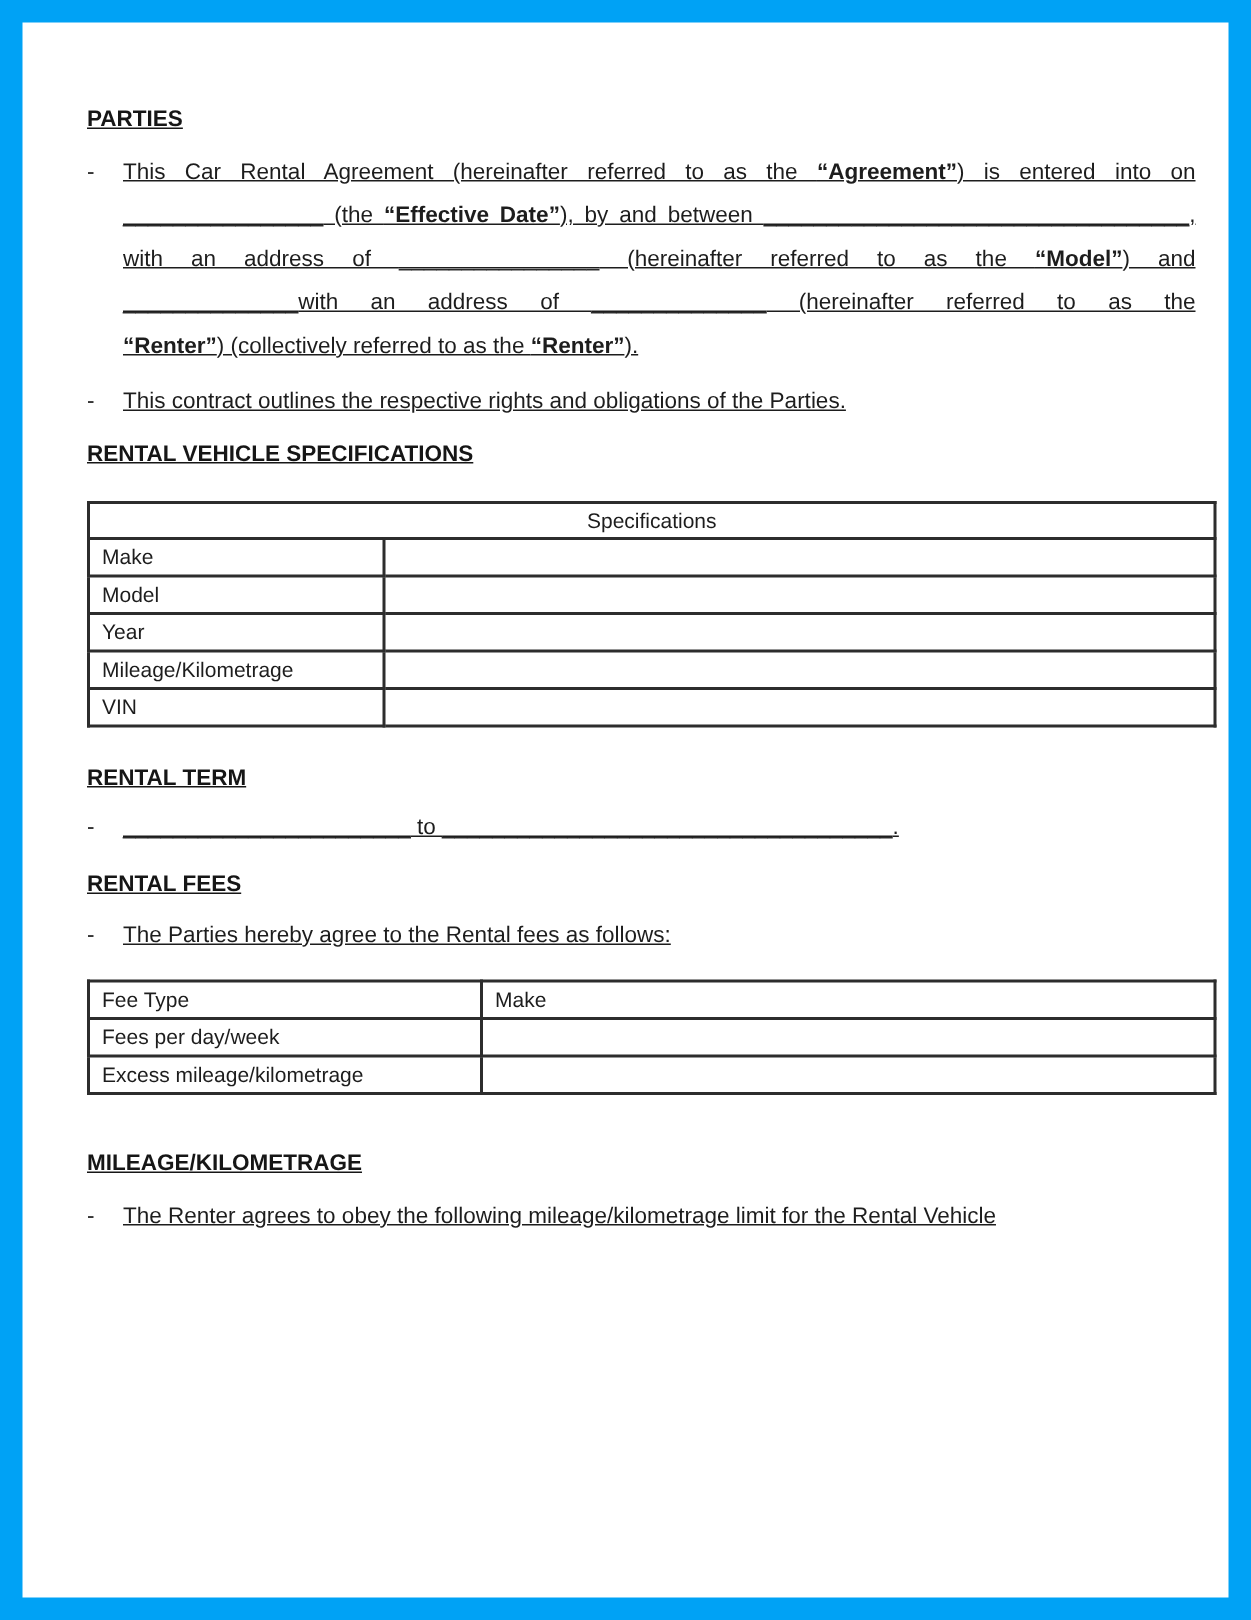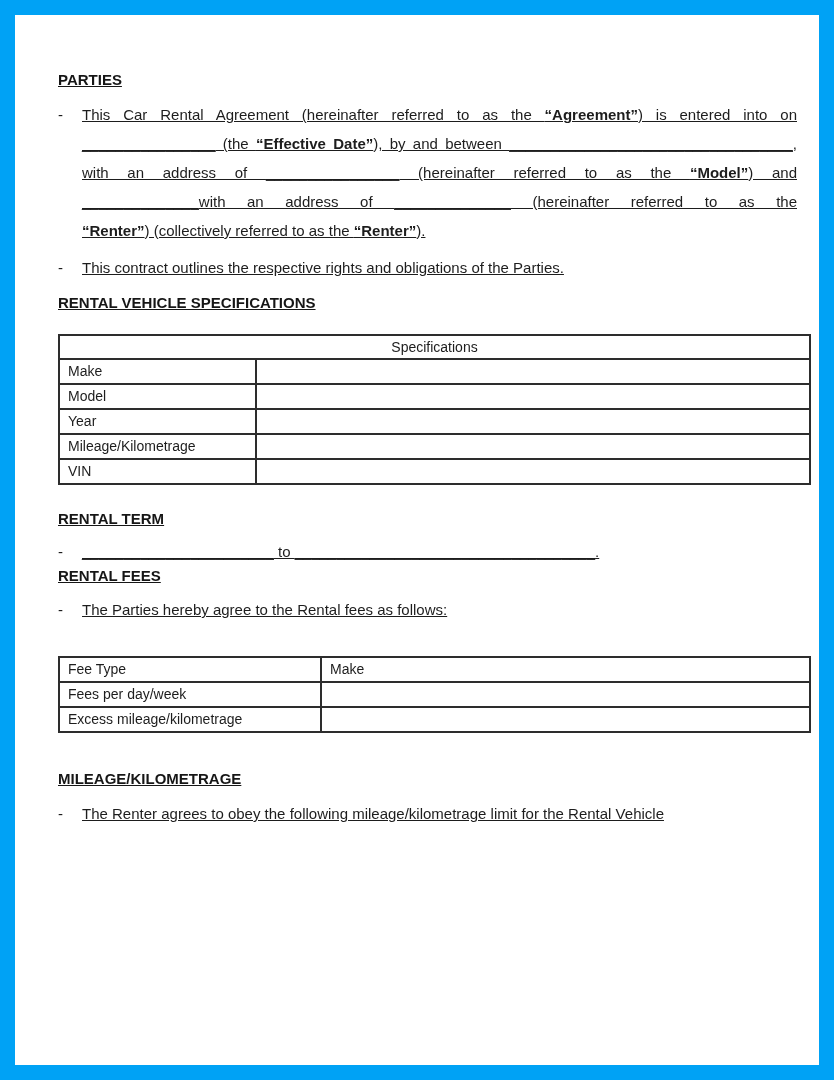--- a/index.html
+++ b/index.html
@@ -53,23 +53,23 @@
     white-space: nowrap;
   }
   td.center { text-align: center; }
   
   .m-p1     { margin-top: 10px; }
   .m-p2     { margin-top: 8px;  }
   .m-h-rvs  { margin-top: 11px; }
   .m-t-spec { margin-top: 21px; }
   .m-h-rt   { margin-top: 24px; }
   .m-b-rt   { margin-top: 8px;  }
-  .m-h-rf   { }
+  .m-h-rf   { margin-top: 14px; }
   .m-b-rf   { margin-top: 9px;  }
-  .m-t-fees { margin-top: 32px; }
+  .m-t-fees { margin-top: 15px; }
   .m-h-mk   { margin-top: 36px; }
   .m-b-mk   { margin-top: 10px; }
 </style>
 </head>
 <body>
 
 <div class="frame">
   <div class="content">
 
     <div class="heading">PARTIES</div>

